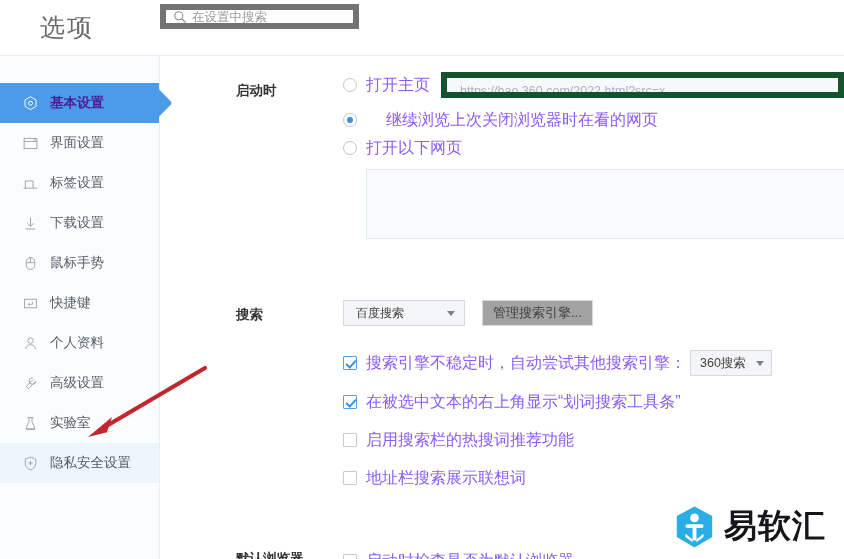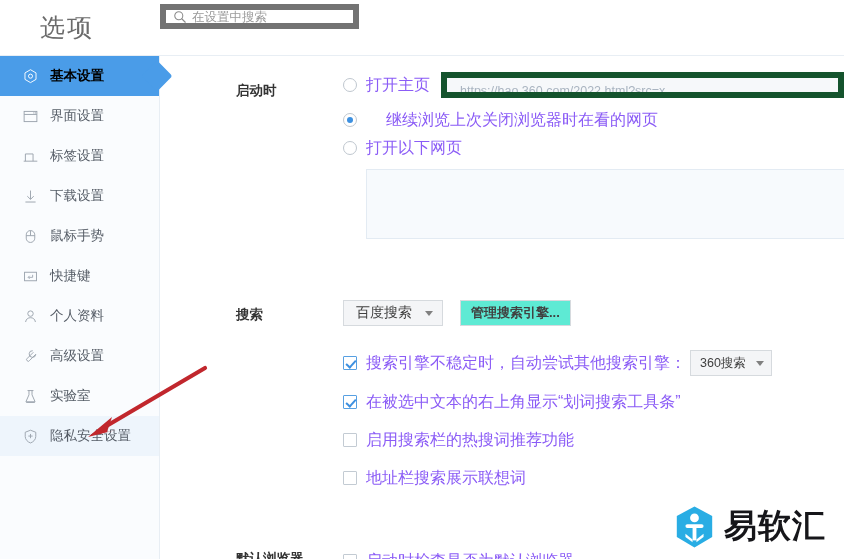--- a/index.html
+++ b/index.html
@@ -97,22 +97,23 @@
   .nav-item .ico {
     width: 17px;
     height: 17px;
     margin-right: 11px;
     flex: 0 0 auto;
     display: block;
     color: #9aa3ad;
   }
   .nav-item.active {
     background: #4a9ce8;
-    color: #000000;
+    color: #4c1d95;
     font-weight: bold;
+    margin-top: 27px;
   }
   .nav-item.active .ico { color: #ffffff; }
   .nav-item.active::after {
     content: "";
     position: absolute;
     right: -9px;
     top: 9px;
     width: 22px;
     height: 22px;
     background: #4a9ce8;
@@ -234,44 +235,43 @@
     height: 8px;
     border: solid #3d90e0;
     border-width: 0 2px 2px 0;
     transform: rotate(42deg);
   }
 
   
   .btn {
     height: 26px;
     border: 1px solid #d6dade;
-    background: #5eead4;
+    background: #a3a3a3;
     box-sizing: border-box;
     font-size: 13px;
     color: #404040;
     display: inline-flex;
     align-items: center;
     padding: 0 10px;
     font-family: inherit;
     cursor: default;
     white-space: nowrap;
-    font-weight: bold;
   }
   .select {
     height: 26px;
     border: 1px solid #d6dade;
     background: #f4f5f7;
     box-sizing: border-box;
-    font-size: 14px;
+    font-size: 12px;
     color: #404040;
     display: inline-flex;
     align-items: center;
     justify-content: space-between;
     padding: 0 9px 0 12px;
-    width: 100px;
+    width: 122px;
     cursor: default;
   }
   .select.small {
     width: 82px;
     padding: 0 7px 0 9px;
     font-size: 12.5px;
   }
   .caret {
     width: 0; height: 0;
     border-left: 4.5px solid transparent;

